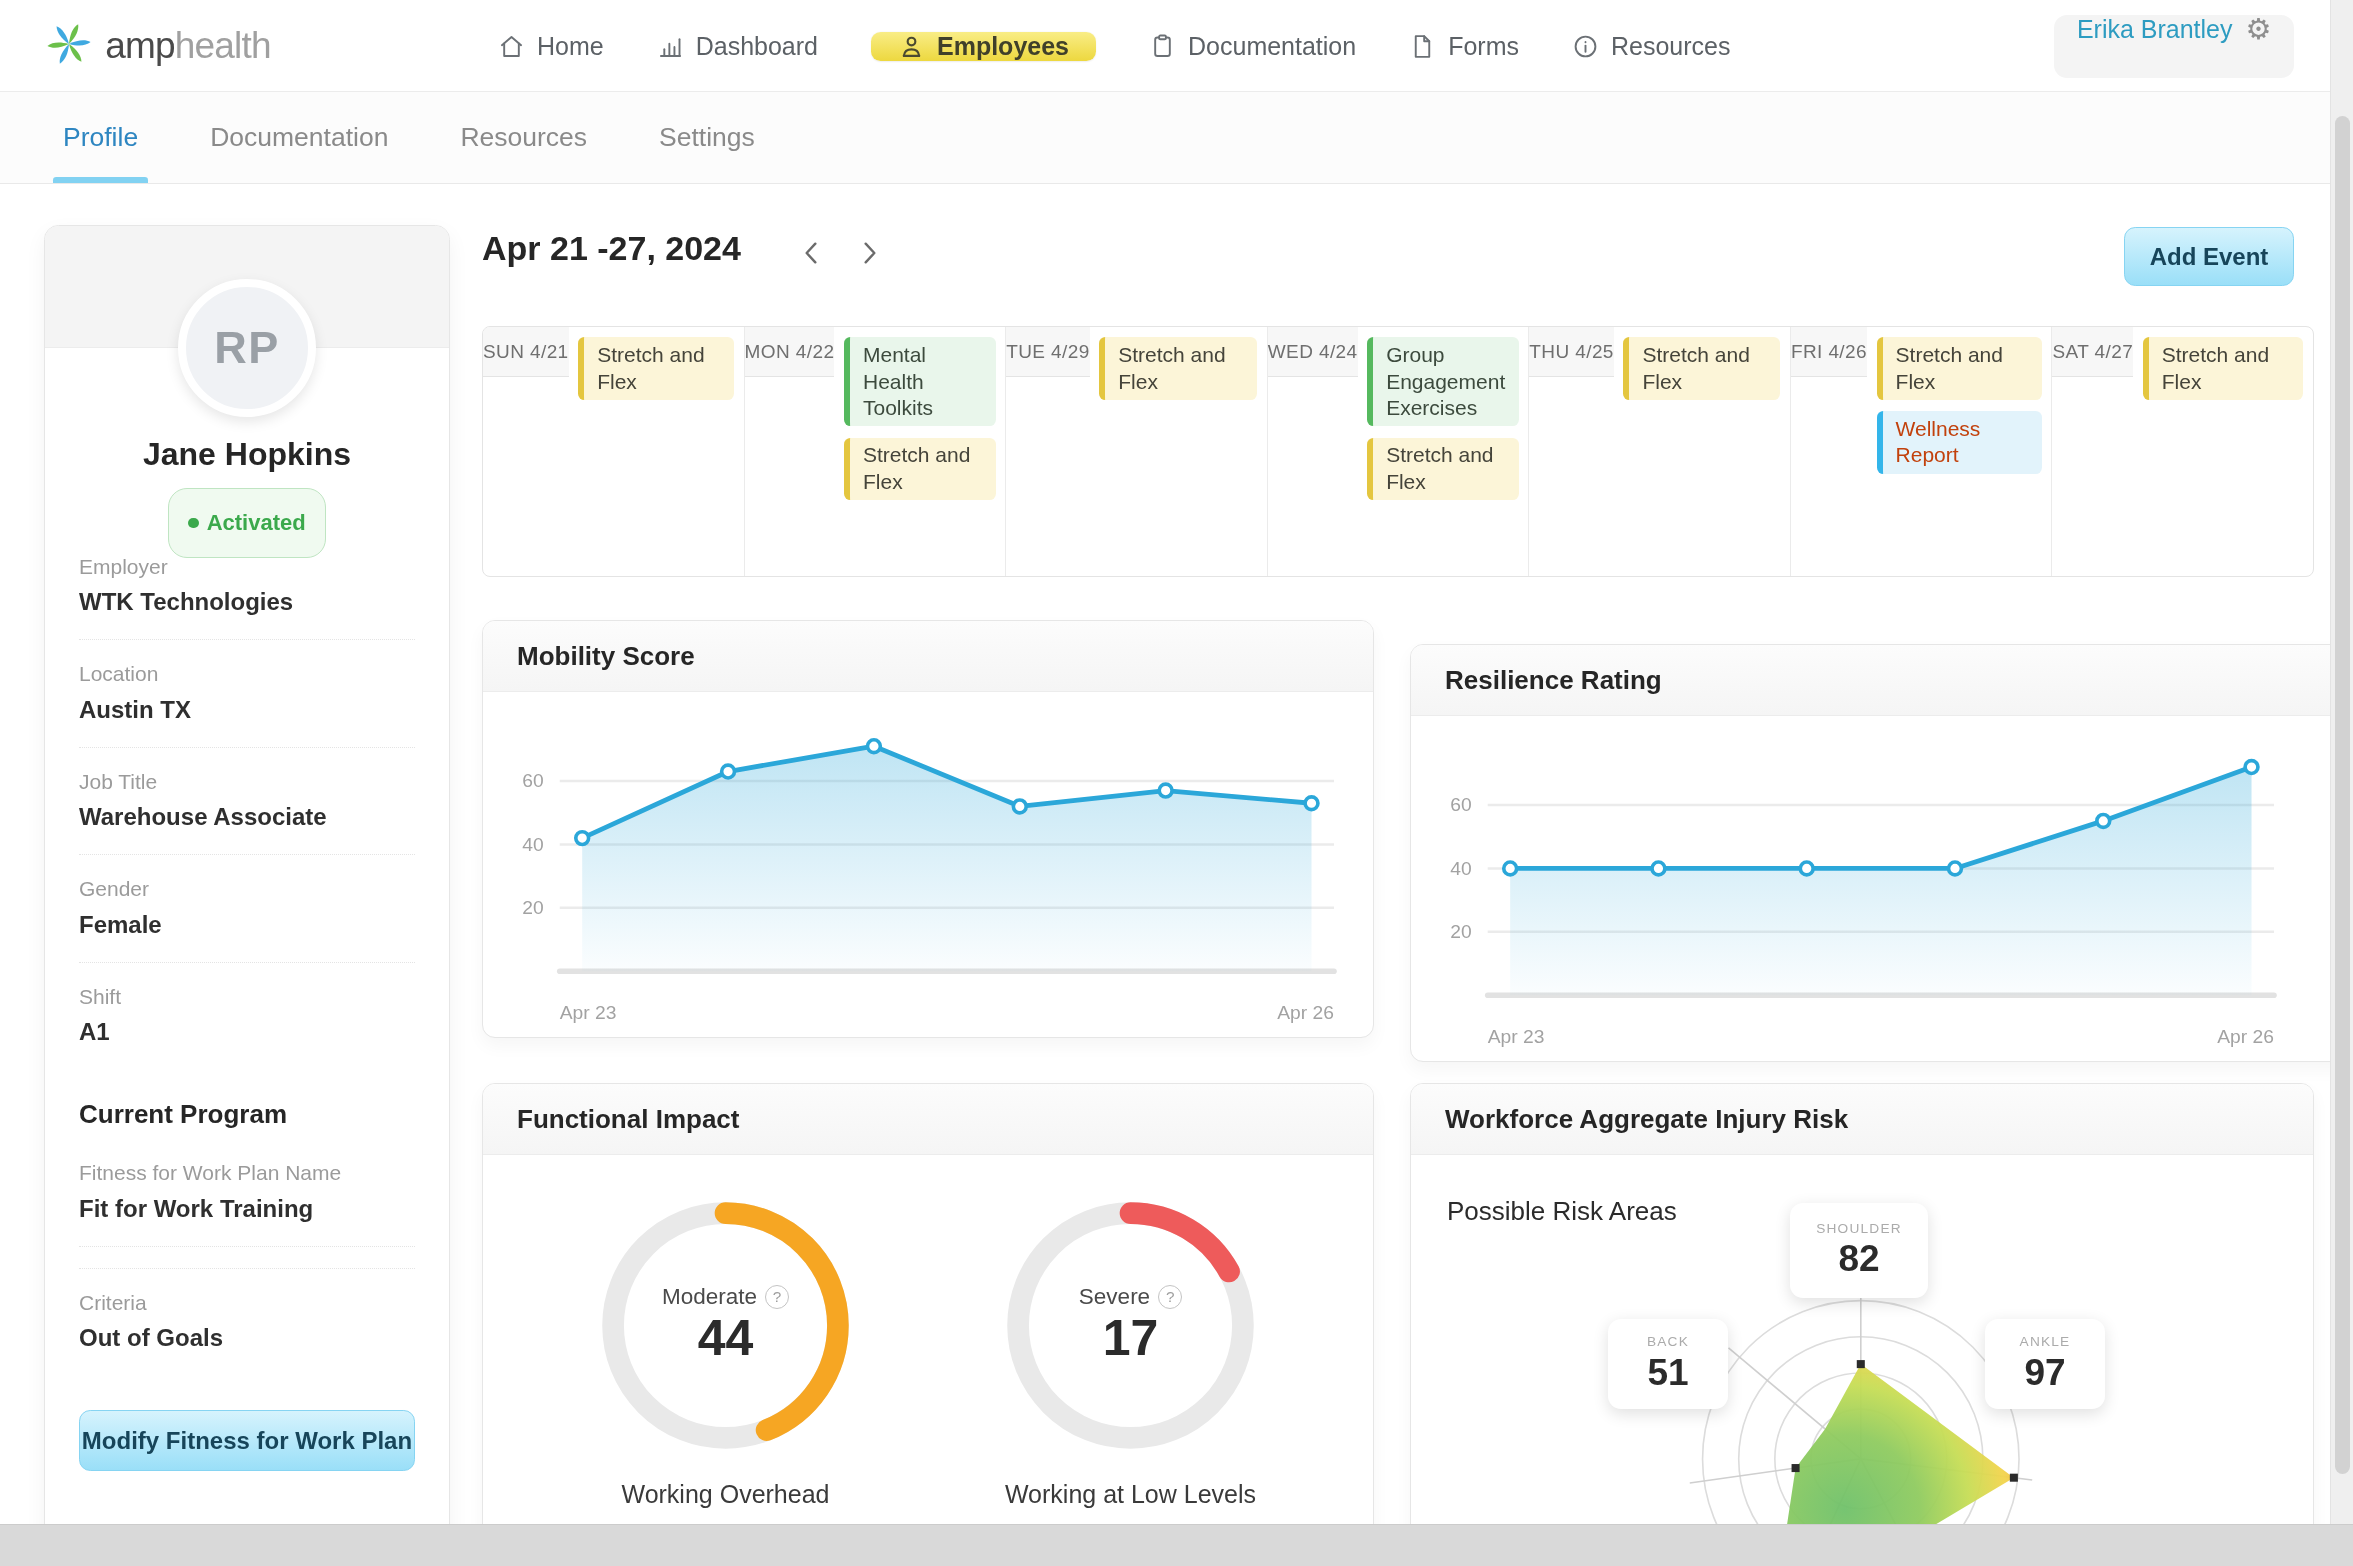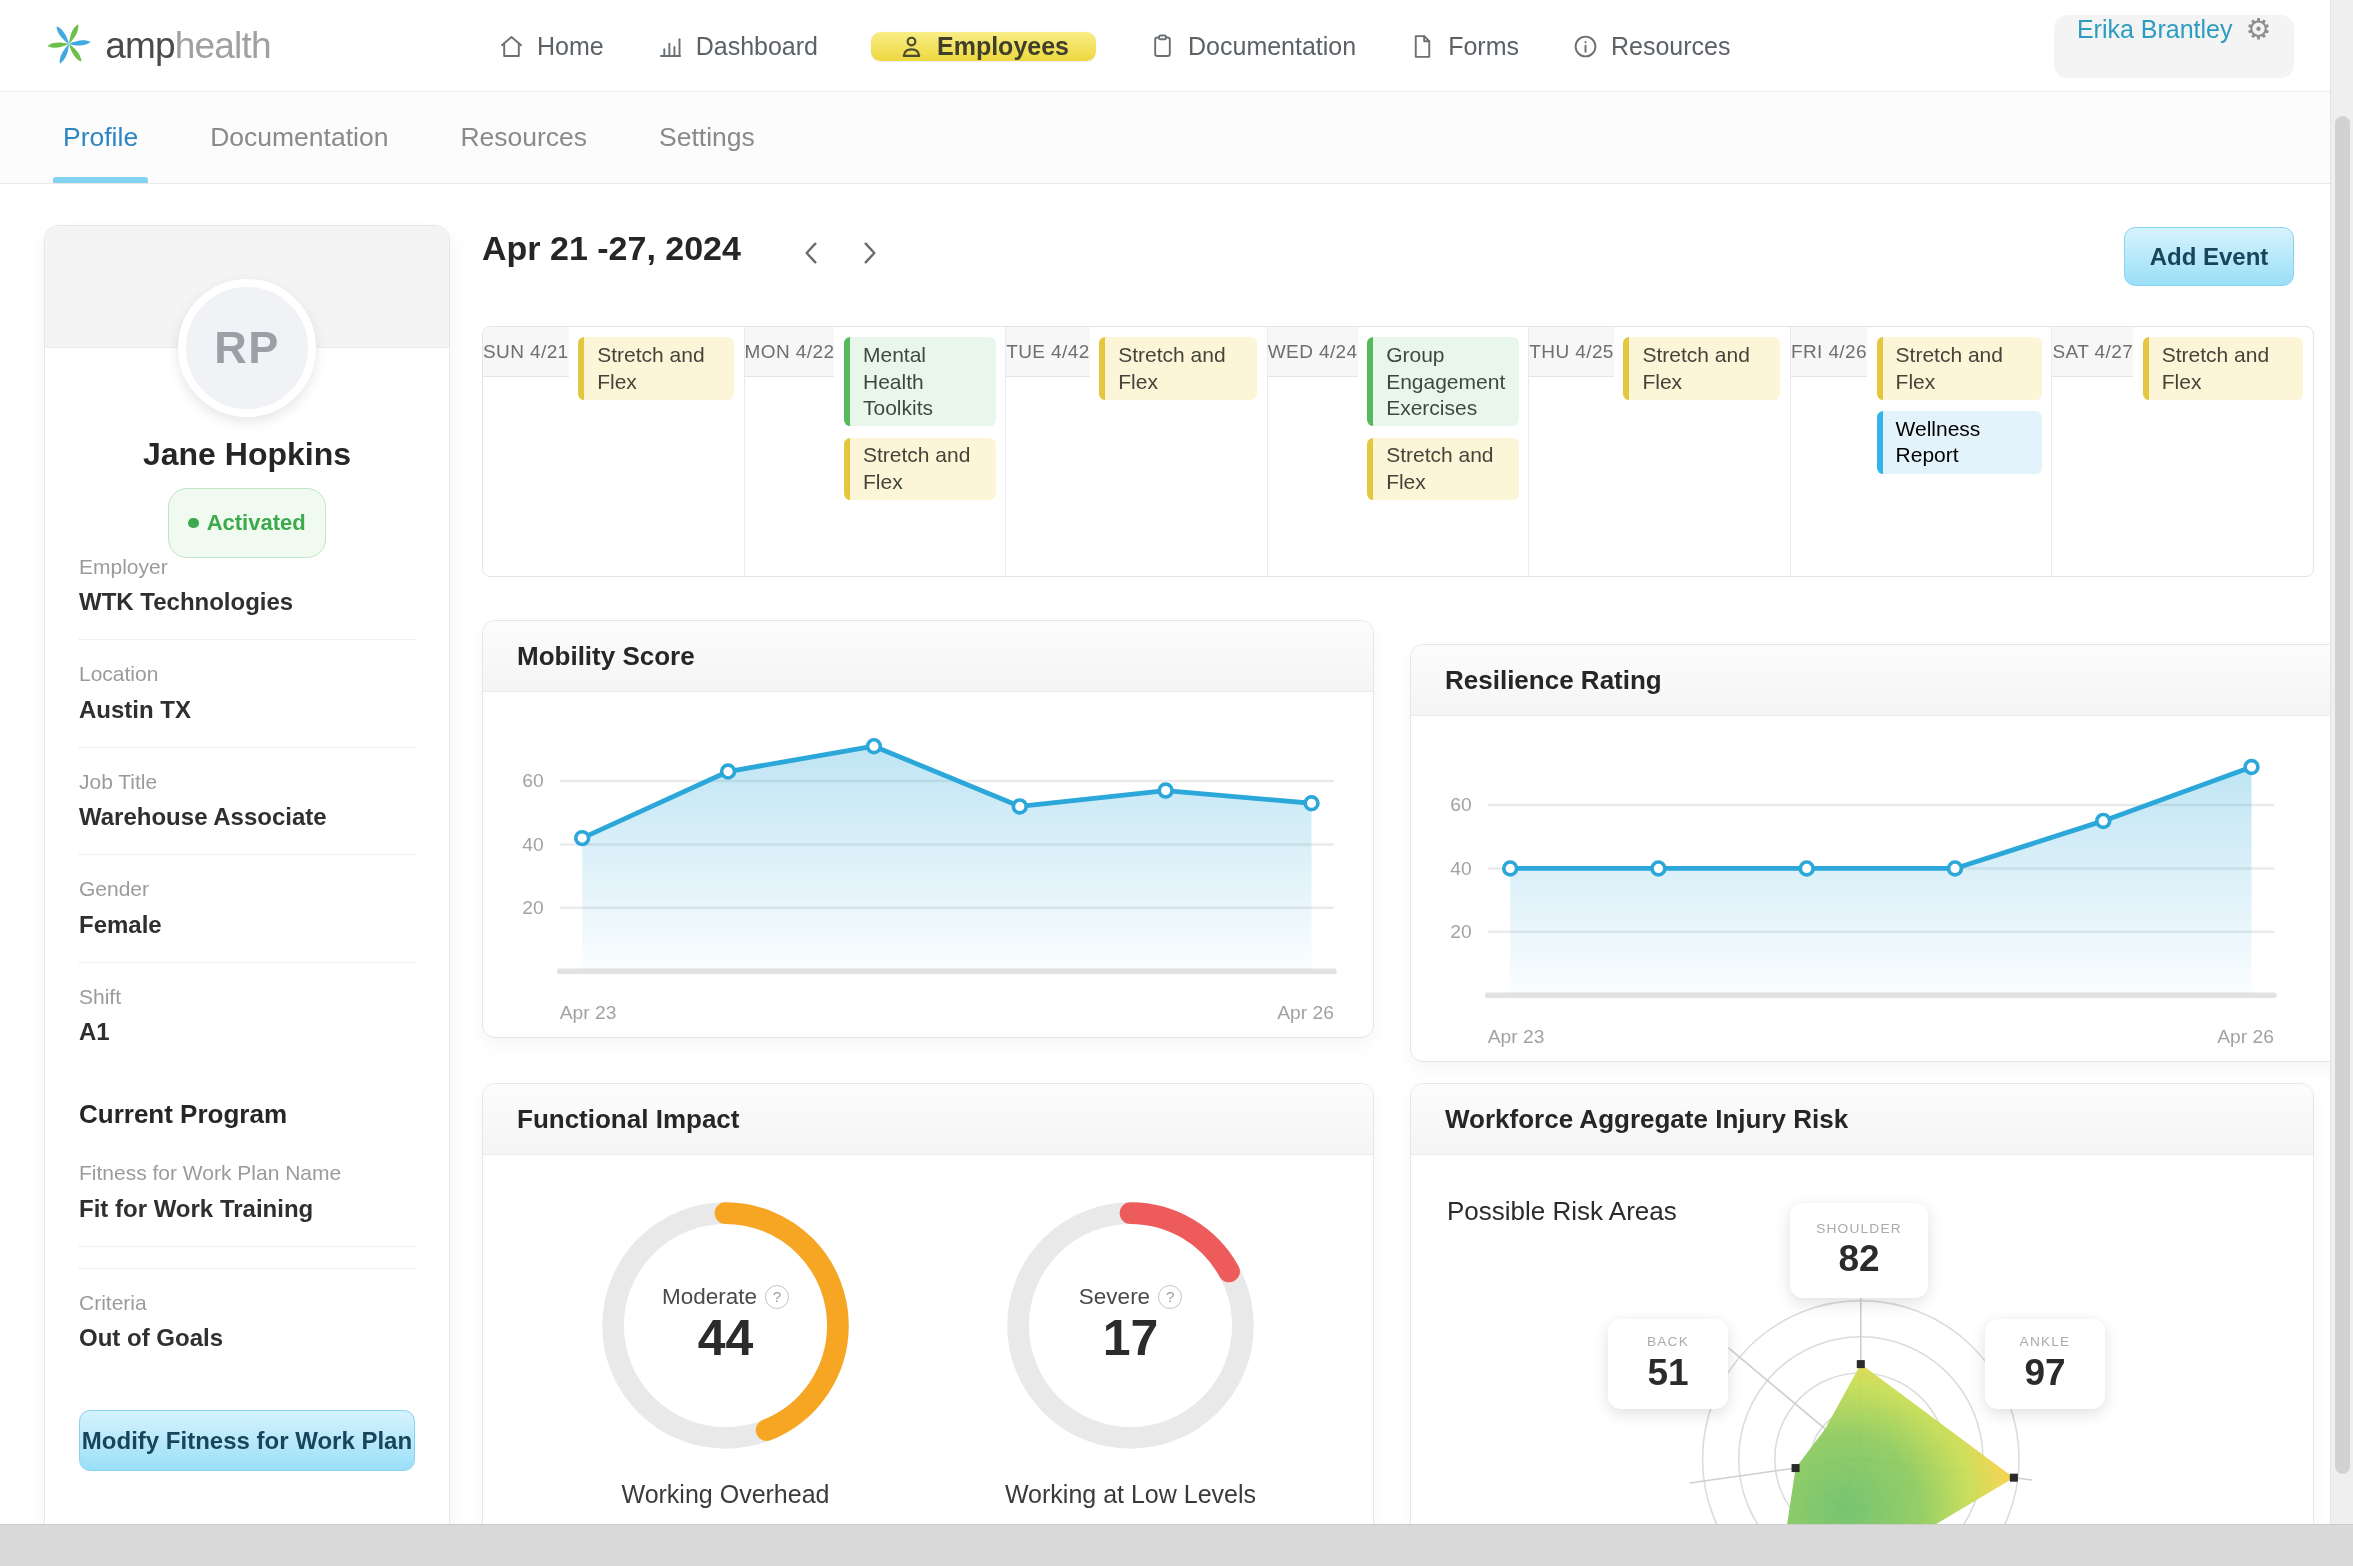--- a/index.html
+++ b/index.html
@@ -113,21 +113,21 @@
     font-size:19px; color:#6F6F6F; letter-spacing:0.4px;
   }
   .cal-body { flex:1; padding:10.4px 9.6px; }
   .evt {
     border-radius:6.4px; padding:4.8px 13px; min-height:59px; margin-bottom:11.2px;
     display:flex; align-items:center; font-size:21px; line-height:26.5px;
     color:#45443A; cursor:pointer;
   }
   .evt-yellow { background:#FCF5D8; border-left:6.4px solid #E4C63F; }
   .evt-green  { background:#E9F6EB; border-left:6.4px solid #55B95E; color:#3C4A3D; }
-  .evt-blue   { background:#E2F3FB; border-left:6.4px solid #33B5EA; color:#000000; }
+  .evt-blue   { background:#E2F3FB; border-left:6.4px solid #33B5EA; color:#c2410c; }
 
   
   .card {
     position:absolute; background:#fff; border:0.8px solid #E6E6E6; border-radius:13px;
     box-shadow:0 8px 17.7px rgba(0,0,0,.04); overflow:hidden;
   }
   .card-head {
     height:71px; background:linear-gradient(#FCFCFC,#F5F5F5);
     border-bottom:0.8px solid #ECECEC; display:flex; align-items:center;
     padding:0 34px; font-size:26px; font-weight:bold; color:#262626;
@@ -358,21 +358,21 @@
         </div>
       </div>
       <div class="cal-col">
         <div class="cal-head">MON 4/22</div>
         <div class="cal-body">
           <div class="evt evt-green">Mental Health Toolkits</div>
           <div class="evt evt-yellow">Stretch and Flex</div>
         </div>
       </div>
       <div class="cal-col">
-        <div class="cal-head">TUE 4/42</div>
+        <div class="cal-head">TUE 4/29</div>
         <div class="cal-body">
           <div class="evt evt-yellow">Stretch and Flex</div>
         </div>
       </div>
       <div class="cal-col">
         <div class="cal-head">WED 4/24</div>
         <div class="cal-body">
           <div class="evt evt-green">Group Engagement Exercises</div>
           <div class="evt evt-yellow">Stretch and Flex</div>
         </div>

